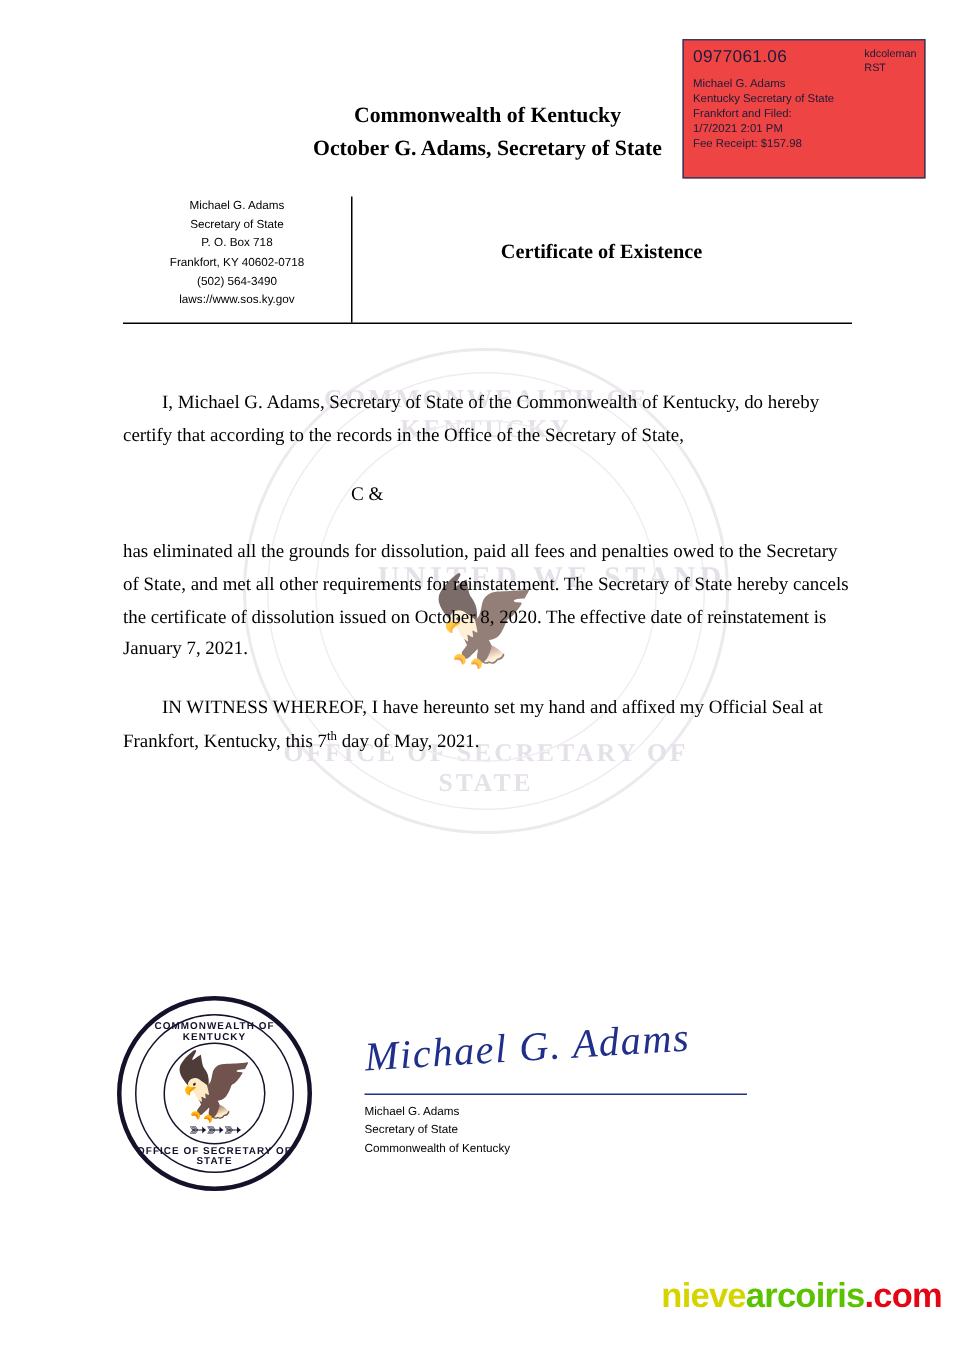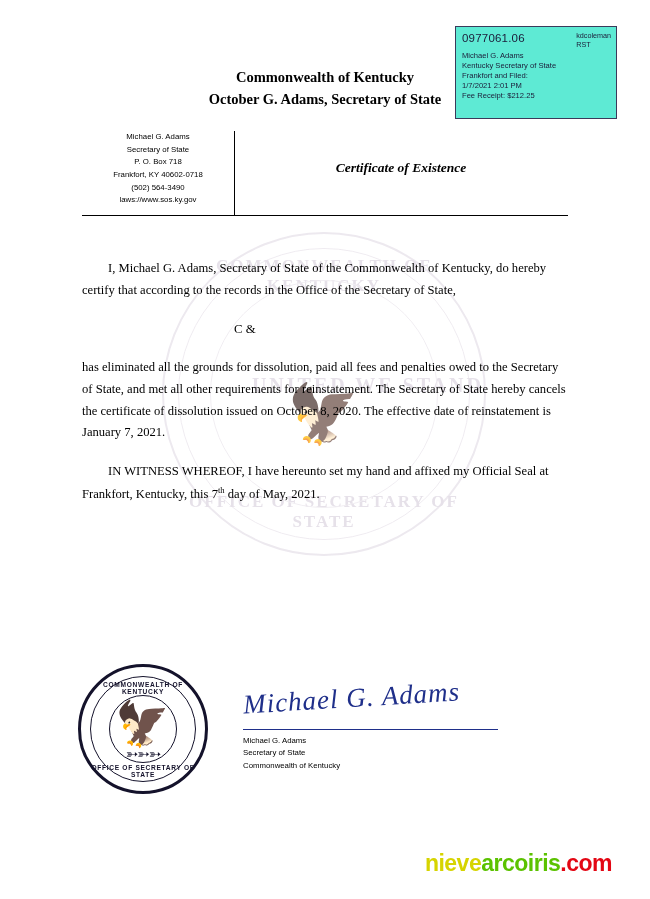--- a/index.html
+++ b/index.html
@@ -83,21 +83,21 @@
   }
 
   
   .stamp-box {
     position: absolute;
     left: 455px;
     top: 26px;
     width: 162px;
     height: 93px;
     border: 1px solid #3a3a5a;
-    background: #5eead4;
+    background: #ef4444;
     font-family: "Liberation Sans", sans-serif;
     font-size: 7.6px;
     line-height: 1.32;
     color: #1b1b38;
     padding: 4px 5px 0 6px;
     box-sizing: border-box;
     z-index: 6;
   }
   .stamp-row1 {
     display: flex;
@@ -162,21 +162,20 @@
   }
   .band-title {
     position: absolute;
     left: 152px;
     top: 29px;
     width: 334px;
     text-align: center;
     font-family: "Liberation Serif", serif;
     font-weight: bold;
     font-size: 13.5px;
-    font-style: italic;
   }
   .band-rule {
     position: absolute;
     left: 82px;
     top: 215px;
     width: 486px;
     height: 1px;
     background: #000;
   }
 
@@ -291,21 +290,21 @@
     line-height: 1.6;
   }
 
   
   .footer-brand {
     position: absolute;
     left: 0;
     bottom: 22px;
     width: 650px;
     text-align: right;
-    padding-right: 38px;
+    padding-right: 22px;
     box-sizing: border-box;
     font-family: "Liberation Sans", sans-serif;
     font-weight: bold;
     font-size: 23px;
     letter-spacing: -0.5px;
   }
   .brand-a { color: #d6d400; }
   .brand-b { color: #5bc200; }
   .brand-c { color: #e30613; }
 </style>
@@ -329,21 +328,21 @@
       <div class="stamp-user">
         <div>kdcoleman</div>
         <div>RST</div>
       </div>
     </div>
     <div class="stamp-lines">
       <div>Michael G. Adams</div>
       <div>Kentucky Secretary of State</div>
       <div>Frankfort and Filed:</div>
       <div>1/7/2021 2:01 PM</div>
-      <div>Fee Receipt: $212.25</div>
+      <div>Fee Receipt: $157.98</div>
     </div>
   </div>
 
   <div class="hdr">
     <div>Commonwealth of Kentucky</div>
     <div>October G. Adams, Secretary of State</div>
   </div>
 
   <div class="band">
     <div class="band-left">

